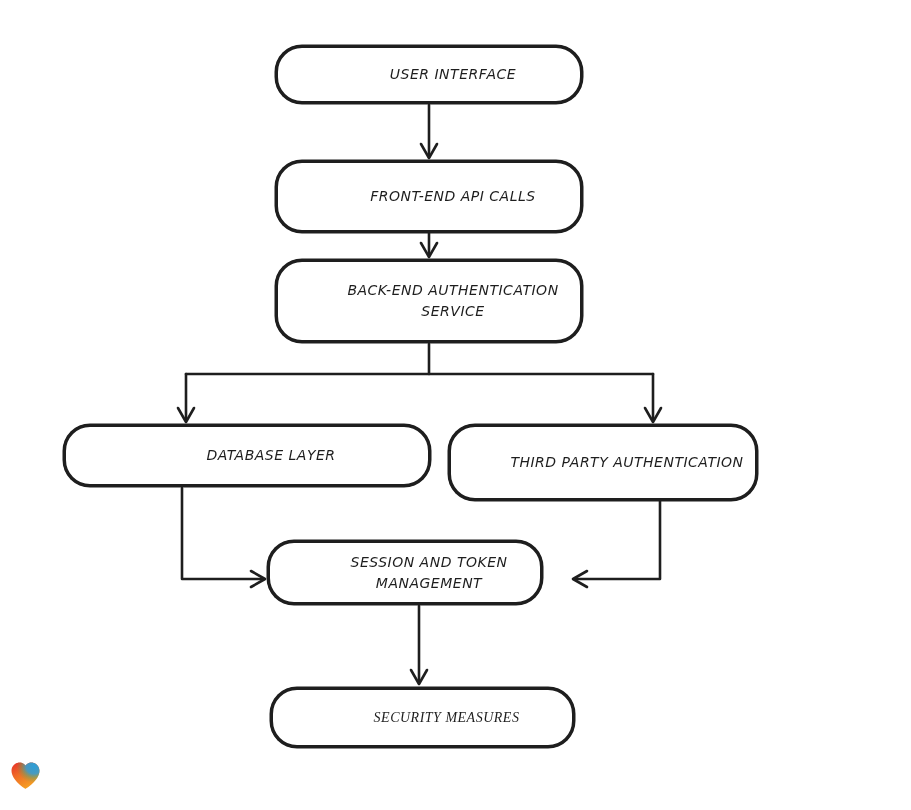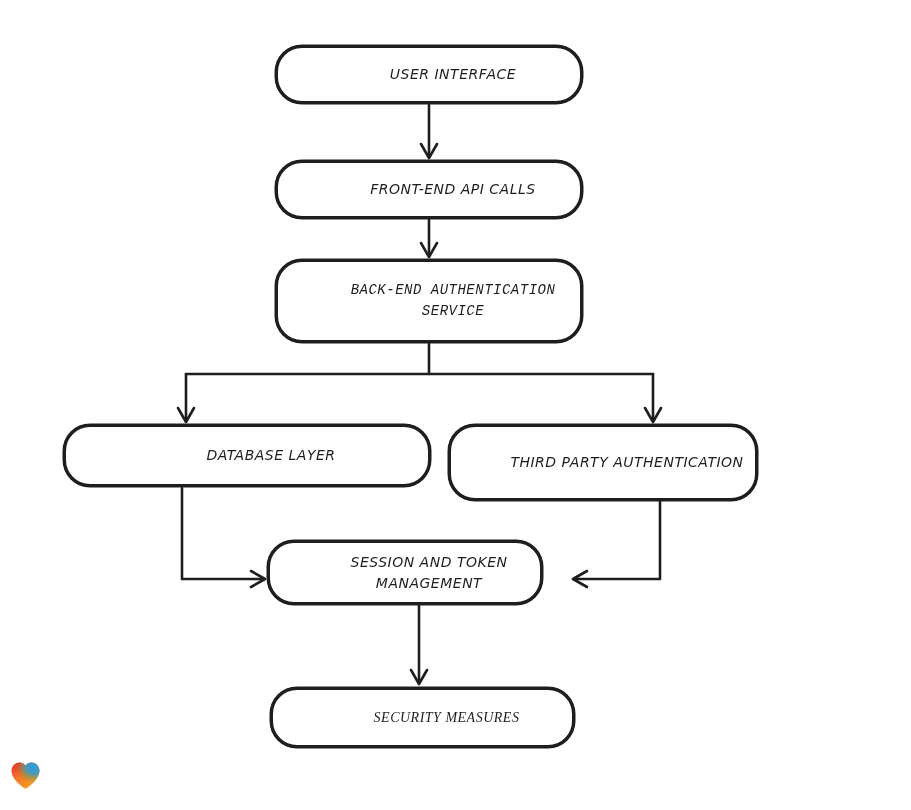--- a/index.html
+++ b/index.html
@@ -40,22 +40,22 @@
     font-size: 14px;
     font-style: italic;
     font-weight: 500;
     letter-spacing: 0.5px;
     line-height: 1.5;
     color: #1e1e1e;
     text-transform: uppercase;
   }
   
   #node-user-interface        { left: 275px; top: 45px;  width: 308px; height: 59px; }
-  #node-front-end-api-calls   { left: 275px; top: 160px; width: 308px; height: 59px; }
-  #node-back-end-auth-service { left: 275px; top: 259px; width: 308px; height: 84px; font-family: Liberation Mono, monospace; }
+  #node-front-end-api-calls   { left: 275px; top: 160px; width: 308px; height: 73px; }
+  #node-back-end-auth-service { left: 275px; top: 259px; width: 308px; height: 84px; }
   #node-back-end-auth-service .node-label { max-width: 230px; }
   #node-database-layer        { left: 63px;  top: 424px; width: 368px; height: 63px; }
   #node-third-party-auth      { left: 448px; top: 424px; width: 310px; height: 77px; }
   #node-session-token-mgmt    { left: 267px; top: 540px; width: 276px; height: 65px; }
   #node-session-token-mgmt .node-label { max-width: 175px; }
   #node-security-measures     { left: 270px; top: 687px; width: 305px; height: 61px; font-family: Liberation Serif, serif; }
   .logo {
     position: absolute;
     left: 10px;
     top: 761px;

